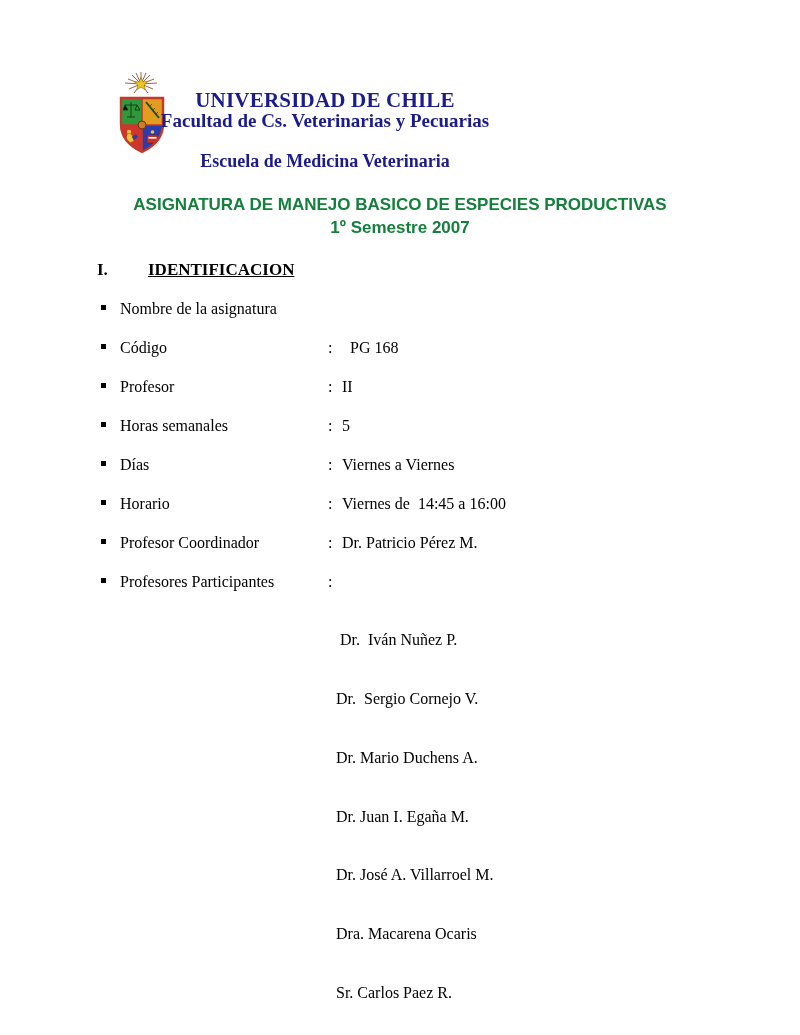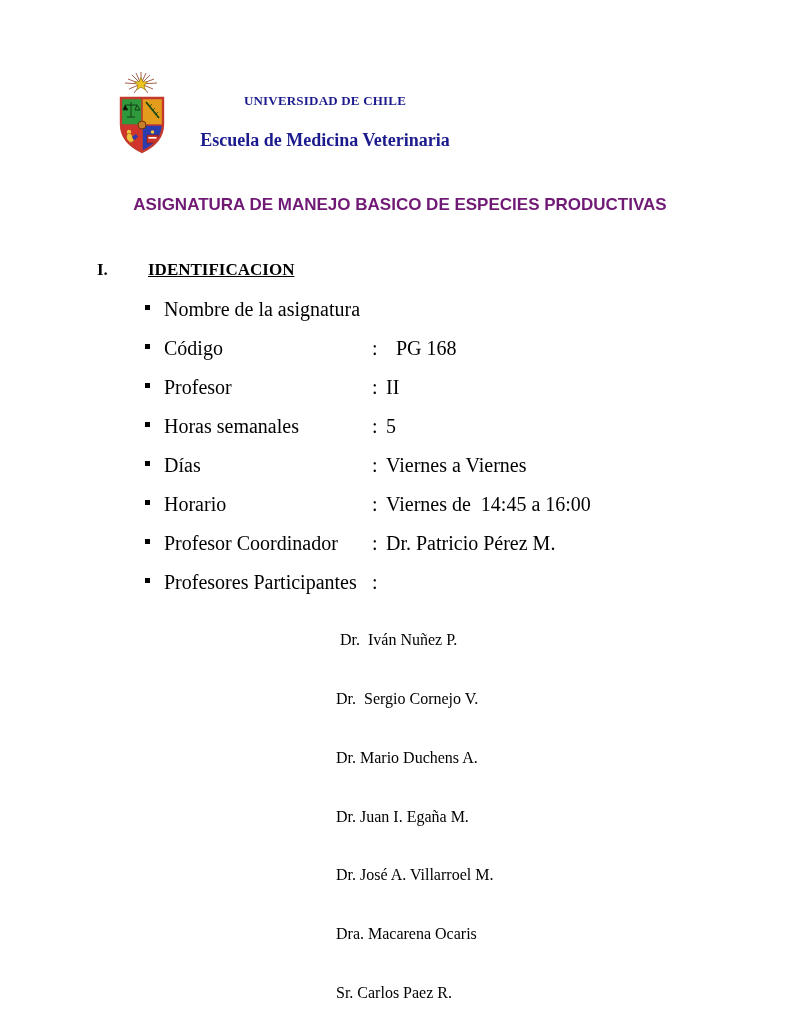--- a/index.html
+++ b/index.html
@@ -11,41 +11,41 @@
     color:#000;
     overflow:hidden;
   }
 
   
   .logo{position:absolute;left:116px;top:71px;width:52px;height:84px;}
   .header-text{
     position:absolute;left:150px;top:91px;width:350px;
     text-align:center;font-weight:bold;color:#1b1b8e;
   }
-  .header-uni{font-size:13px;line-height:19px;letter-spacing:0.2px;}
+  .header-uni{font-size:21px;line-height:19px;letter-spacing:0.2px;}
   .header-fac{font-size:19px;line-height:21px;}
   .header-esc{font-size:18px;line-height:21px;margin-top:20px;}
 
   
   .doc-title{
     position:absolute;left:0;top:193px;width:800px;
     text-align:center;
     font-family:"Liberation Sans", sans-serif;
-    font-weight:bold;font-size:17px;line-height:23px;color:#701a75;
+    font-weight:bold;font-size:17px;line-height:23px;color:#15803d;
   }
 
   
   .section{position:absolute;left:0;top:260px;width:800px;height:22px;
     font-weight:bold;font-size:17px;line-height:20px;}
   .section-numeral{position:absolute;left:97px;}
   .section-label{position:absolute;left:148px;text-decoration:underline;}
 
   
   .fields{position:absolute;left:0;top:298px;width:800px;}
-  .field-row{position:relative;height:39px;font-size:20px;line-height:18px;margin-left:44px;}
+  .field-row{position:relative;height:39px;font-size:16px;line-height:18px;}
   .bullet{
     position:absolute;left:101px;top:7px;width:5px;height:5px;background:#000;
   }
   .f-label{position:absolute;left:120px;top:2px;white-space:pre;}
   .f-sep{position:absolute;left:328px;top:2px;}
   .f-value{position:absolute;left:342px;top:2px;white-space:pre;}
 
   
   .participants{
     position:absolute;left:336px;top:591px;
@@ -117,25 +117,27 @@
     <g>
       <line x1="26" y1="27" x2="26" y2="81" stroke="#c5392c" stroke-width="1.6"></line>
       <line x1="5" y1="54" x2="47" y2="54" stroke="#c5392c" stroke-width="1.6"></line>
       <circle cx="26" cy="54" r="4" fill="#c87f2a" stroke="#6d3208" stroke-width="1"></circle>
       <path d="M5,27 H47 V53 Q47,71 26,81 Q5,71 5,53 Z" fill="none" stroke="#c5392c" stroke-width="2.4"></path>
     </g>
   </svg>
 
   <div class="header-text">
     <div class="header-uni">UNIVERSIDAD DE CHILE</div>
+    <div class="header-fac">Facultad de Cs. Veterinarias y Pecuarias</div>
     <div class="header-esc">Escuela de Medicina Veterinaria</div>
   </div>
 
   <div class="doc-title">
     <div>ASIGNATURA DE MANEJO BASICO DE ESPECIES PRODUCTIVAS</div>
+    <div>1º Semestre 2007</div>
   </div>
 
   <div class="section">
     <span class="section-numeral">I.</span>
     <span class="section-label">IDENTIFICACION</span>
   </div>
 
   <div class="fields">
 
     <div class="field-row">

